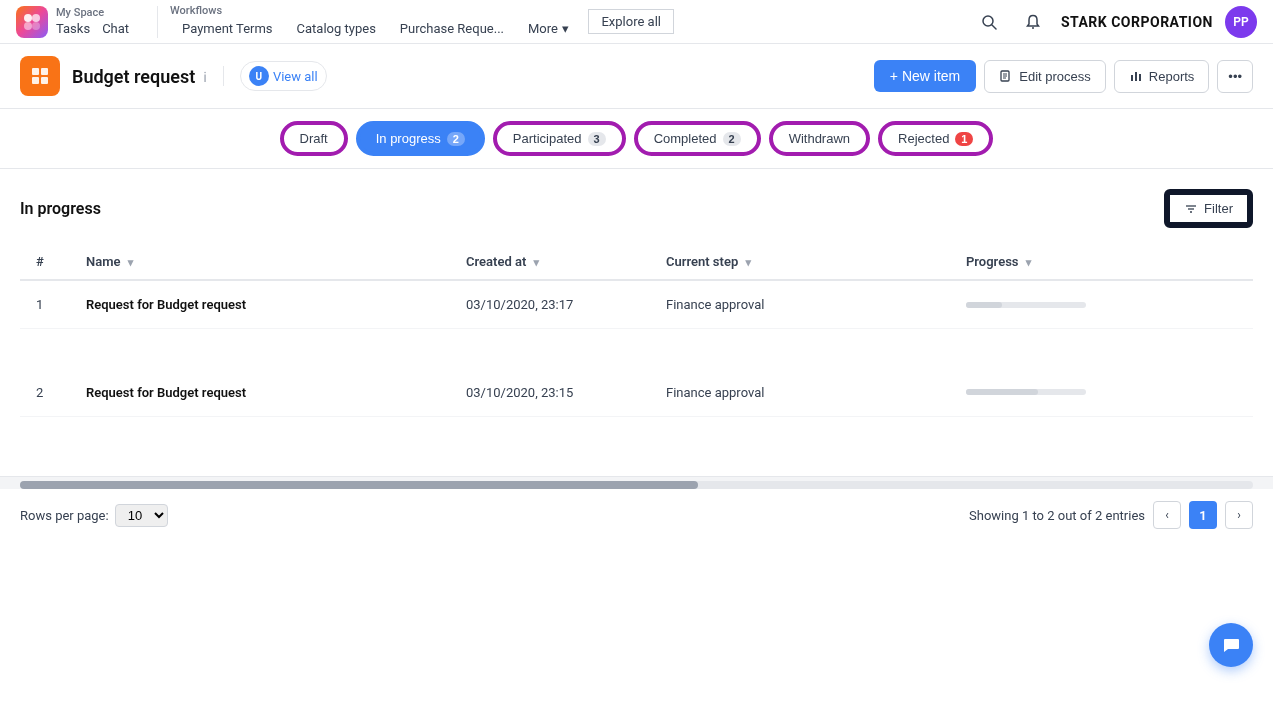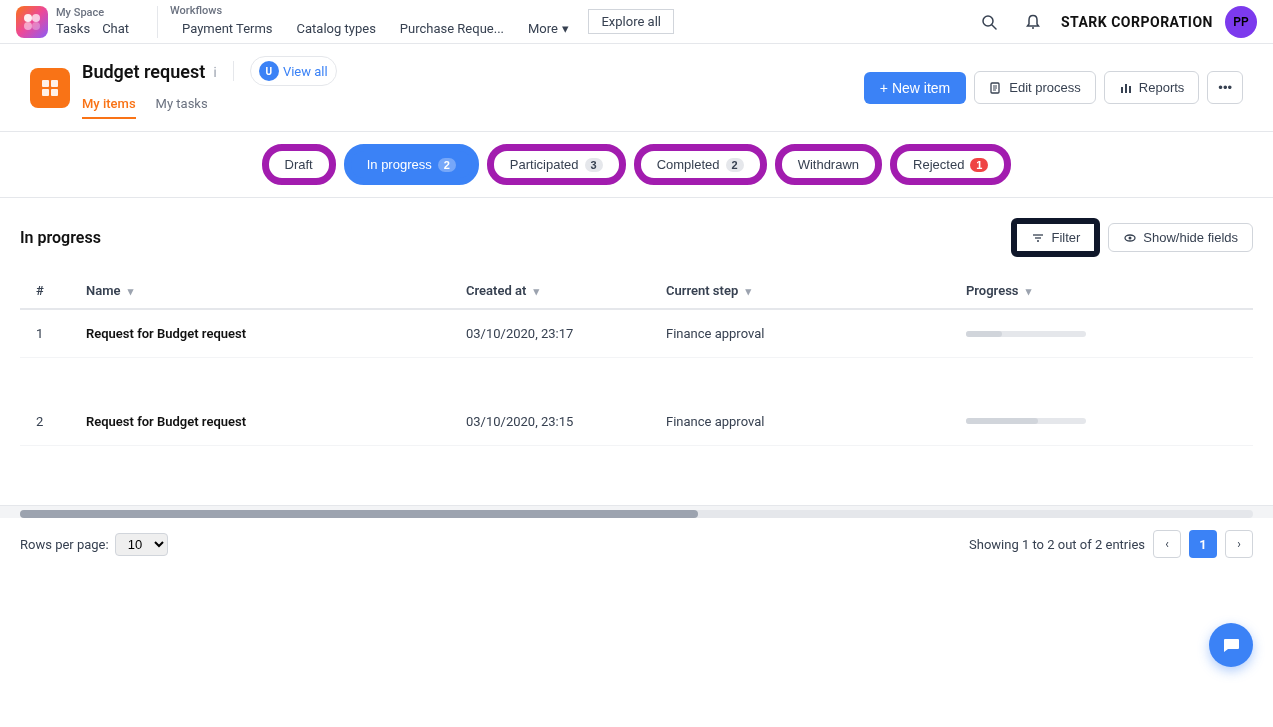--- a/index.html
+++ b/index.html
@@ -23,25 +23,25 @@
     .nav-link { font-size: 13px; color: #374151; cursor: pointer; padding: 2px 0; text-decoration: none; }
     .nav-divider { width: 1px; height: 32px; background: #e5e7eb; margin: 0 12px; }
     .workflows-section { display: flex; flex-direction: column; }
     .workflows-links { display: flex; gap: 0; align-items: center; }
     .workflows-link { font-size: 13px; color: #374151; cursor: pointer; padding: 4px 12px; text-decoration: none; }
     .more-btn { display: flex; align-items: center; gap: 4px; font-size: 13px; color: #374151; cursor: pointer; padding: 4px 12px; }
     .explore-btn { margin-left: 8px; font-size: 13px; color: #374151; cursor: pointer; padding: 4px 12px; border: 1px solid #d1d5db; border-radius: 0; }
     .nav-right { margin-left: auto; display: flex; align-items: center; gap: 12px; }
     .nav-icon-btn { width: 32px; height: 32px; display: flex; align-items: center; justify-content: center; cursor: pointer; color: #374151; }
     .company-name { font-weight: 700; font-size: 14px; letter-spacing: 0.5px; color: #111; }
-    .user-avatar { width: 32px; height: 32px; background: #7c3aed; border-radius: 50%; display: flex; align-items: center; justify-content: center; color: #000000; font-size: 12px; font-weight: 600; cursor: pointer; }
+    .user-avatar { width: 32px; height: 32px; background: #7c3aed; border-radius: 50%; display: flex; align-items: center; justify-content: center; color: #ffffff; font-size: 12px; font-weight: 600; cursor: pointer; }
 
     
     .page-header {
-      display: flex; align-items: center; padding: 12px 30px;
+      display: flex; align-items: center; padding: 12px 20px;
       border-bottom: 1px solid #e5e7eb;
     }
     .page-icon {
       width: 40px; height: 40px; background: #f97316; border-radius: 8px;
       display: flex; align-items: center; justify-content: center; margin-right: 12px;
       color: #fff; font-size: 18px; flex-shrink: 0;
     }
     .page-title { font-size: 18px; font-weight: 600; color: #111; }
     .info-icon { color: #9ca3af; cursor: pointer; }
     .view-all-btn { display: flex; align-items: center; gap: 4px; color: #3b82f6; font-size: 13px; cursor: pointer; padding: 4px 8px; border: 1px solid #e5e7eb; border-radius: 16px; }
@@ -52,21 +52,21 @@
     .header-actions { margin-left: auto; display: flex; align-items: center; gap: 8px; }
     .btn-primary { background: #3b82f6; color: #fff; border: none; border-radius: 6px; padding: 8px 16px; font-size: 14px; cursor: pointer; display: flex; align-items: center; gap: 6px; font-weight: 500; justify-content: flex-end; }
     .btn-secondary { background: #fff; color: #374151; border: 1px solid #d1d5db; border-radius: 6px; padding: 8px 14px; font-size: 13px; cursor: pointer; display: flex; align-items: center; gap: 6px; }
     .btn-icon { background: #fff; color: #374151; border: 1px solid #d1d5db; border-radius: 6px; padding: 8px 10px; font-size: 13px; cursor: pointer; }
 
     
     .tabs-bar {
       display: flex; align-items: center; justify-content: center;
       padding: 12px 20px; gap: 8px; border-bottom: 1px solid #e5e7eb;
     }
-    .filter-tab { padding: 6px 16px; border-radius: 20px; border: 7px solid #a21caf; font-size: 13px; cursor: pointer; color: #374151; background: #fff; display: flex; align-items: center; gap: 6px; }
+    .filter-tab { padding: 6px 16px; border-radius: 20px; border: 4px solid #a21caf; font-size: 13px; cursor: pointer; color: #374151; background: #fff; display: flex; align-items: center; gap: 6px; }
     .filter-tab.active { background: #3b82f6; color: #fff; border-color: #3b82f6; }
     .tab-badge { background: rgba(255,255,255,0.3); color: inherit; font-size: 11px; font-weight: 600; padding: 1px 6px; border-radius: 10px; }
     .filter-tab.active .tab-badge { background: rgba(255,255,255,0.3); }
     .tab-badge-red { background: #ef4444; color: #fff; font-size: 11px; font-weight: 600; padding: 1px 6px; border-radius: 10px; }
     .tab-badge-gray { background: #e5e7eb; color: #374151; font-size: 11px; font-weight: 600; padding: 1px 6px; border-radius: 10px; }
 
     
     .main-content { padding: 20px; }
     .content-header { display: flex; align-items: center; margin-bottom: 16px; }
     .content-title { font-size: 16px; font-weight: 600; color: #111; }
@@ -175,24 +175,20 @@
   <div class="page-header-inner">
     <div class="title-row">
       <span class="page-title">Budget request</span>
       <span class="info-icon">ℹ</span>
       <div style="width:1px;height:20px;background:#e5e7eb;margin:0 8px;"></div>
       <div class="view-all-btn">
         <div class="view-all-u">U</div>
         <span>View all</span>
       </div>
     </div>
-    <div class="page-nav-tabs">
-      <span class="page-tab active">My items</span>
-      <span class="page-tab">My tasks</span>
-    </div>
   </div>
   <div class="header-actions">
     <button class="btn-primary">
       <span>+ New item</span>
     </button>
     <button class="btn-secondary">
       <svg width="14" height="14" viewBox="0 0 14 14" fill="none">
         <rect x="2" y="2" width="8" height="10" rx="1" stroke="#374151" stroke-width="1.3"></rect>
         <line x1="4" y1="5" x2="8" y2="5" stroke="#374151" stroke-width="1"></line>
         <line x1="4" y1="7" x2="8" y2="7" stroke="#374151" stroke-width="1"></line>
@@ -241,27 +237,20 @@
   <div class="content-header">
     <span class="content-title">In progress</span>
     <div class="content-controls">
       <button class="filter-btn">
         <svg width="14" height="14" viewBox="0 0 14 14" fill="none">
           <line x1="2" y1="4" x2="12" y2="4" stroke="#374151" stroke-width="1.3"></line>
           <line x1="4" y1="7" x2="10" y2="7" stroke="#374151" stroke-width="1.3"></line>
           <line x1="6" y1="10" x2="8" y2="10" stroke="#374151" stroke-width="1.3"></line>
         </svg>
         <span>Filter</span>
-      </button>
-      <button class="show-hide-btn">
-        <svg width="14" height="14" viewBox="0 0 14 14" fill="none">
-          <ellipse cx="7" cy="7" rx="5" ry="3" stroke="#374151" stroke-width="1.3"></ellipse>
-          <circle cx="7" cy="7" r="1.5" fill="#374151"></circle>
-        </svg>
-        <span>Show/hide fields</span>
       </button>
     </div>
   </div>
 
   <table class="data-table">
     <thead>
       <tr>
         <th class="col-hash">#</th>
         <th class="col-name">
           Name <span class="sort-icon">▾</span>

